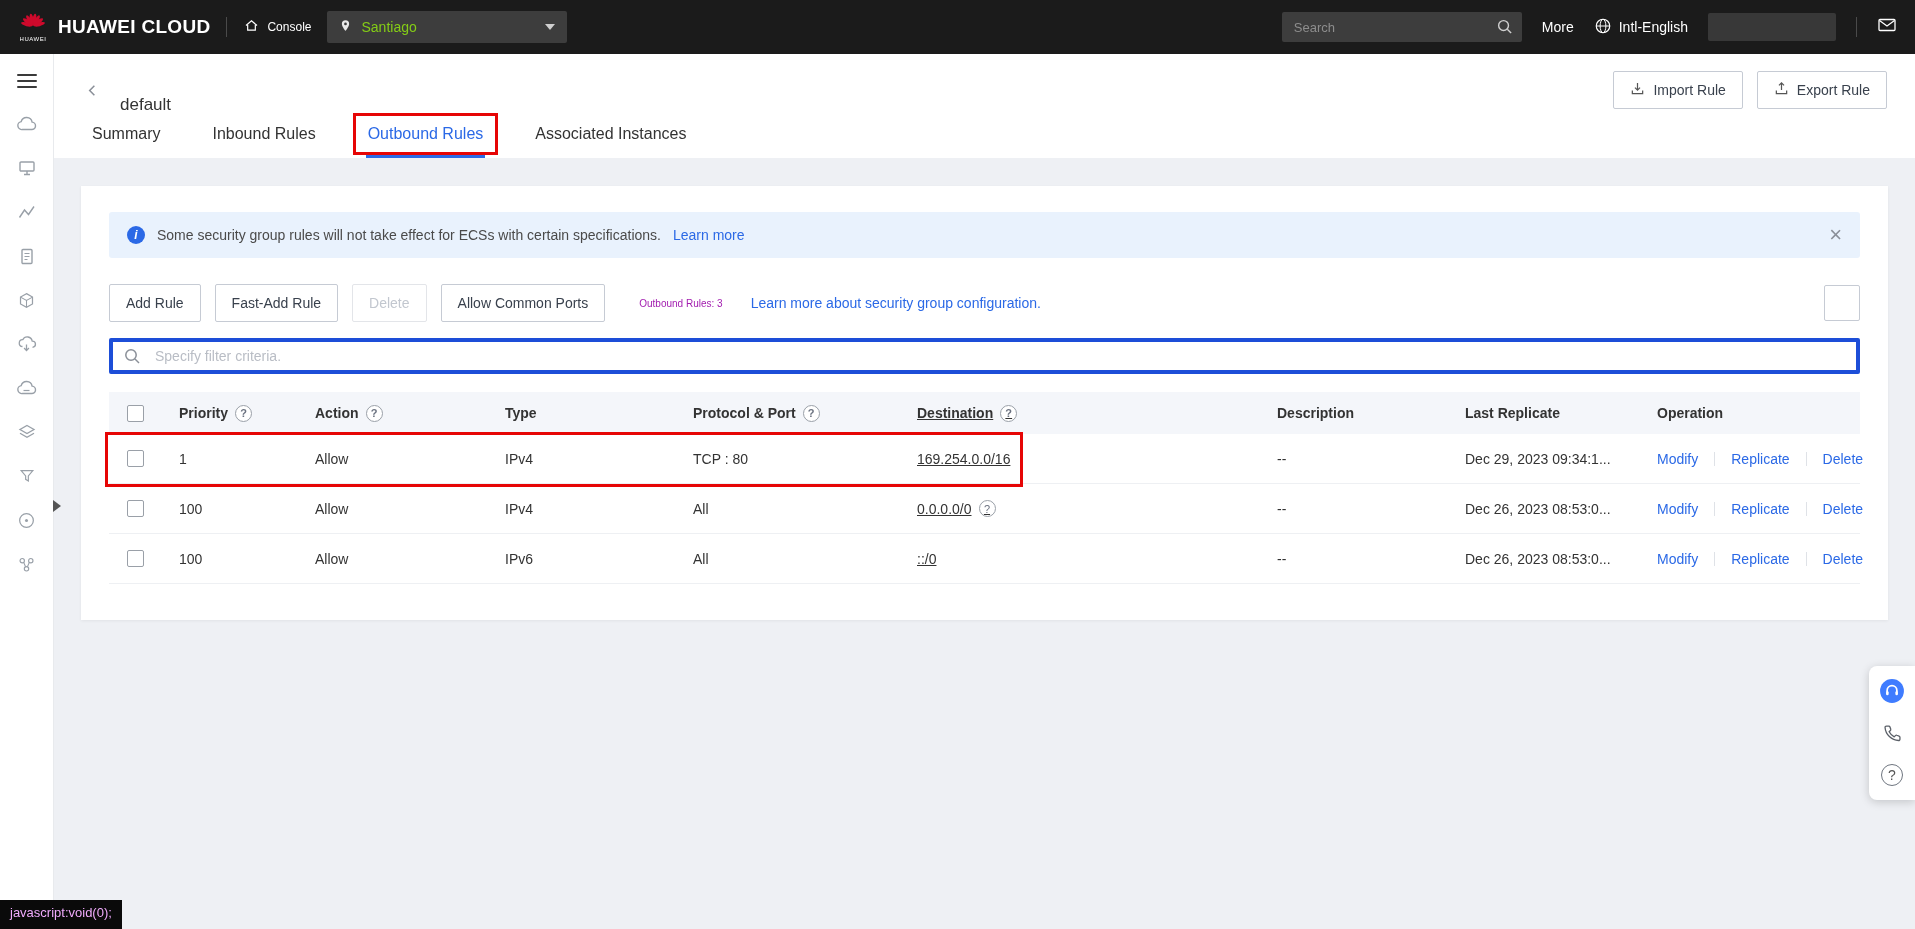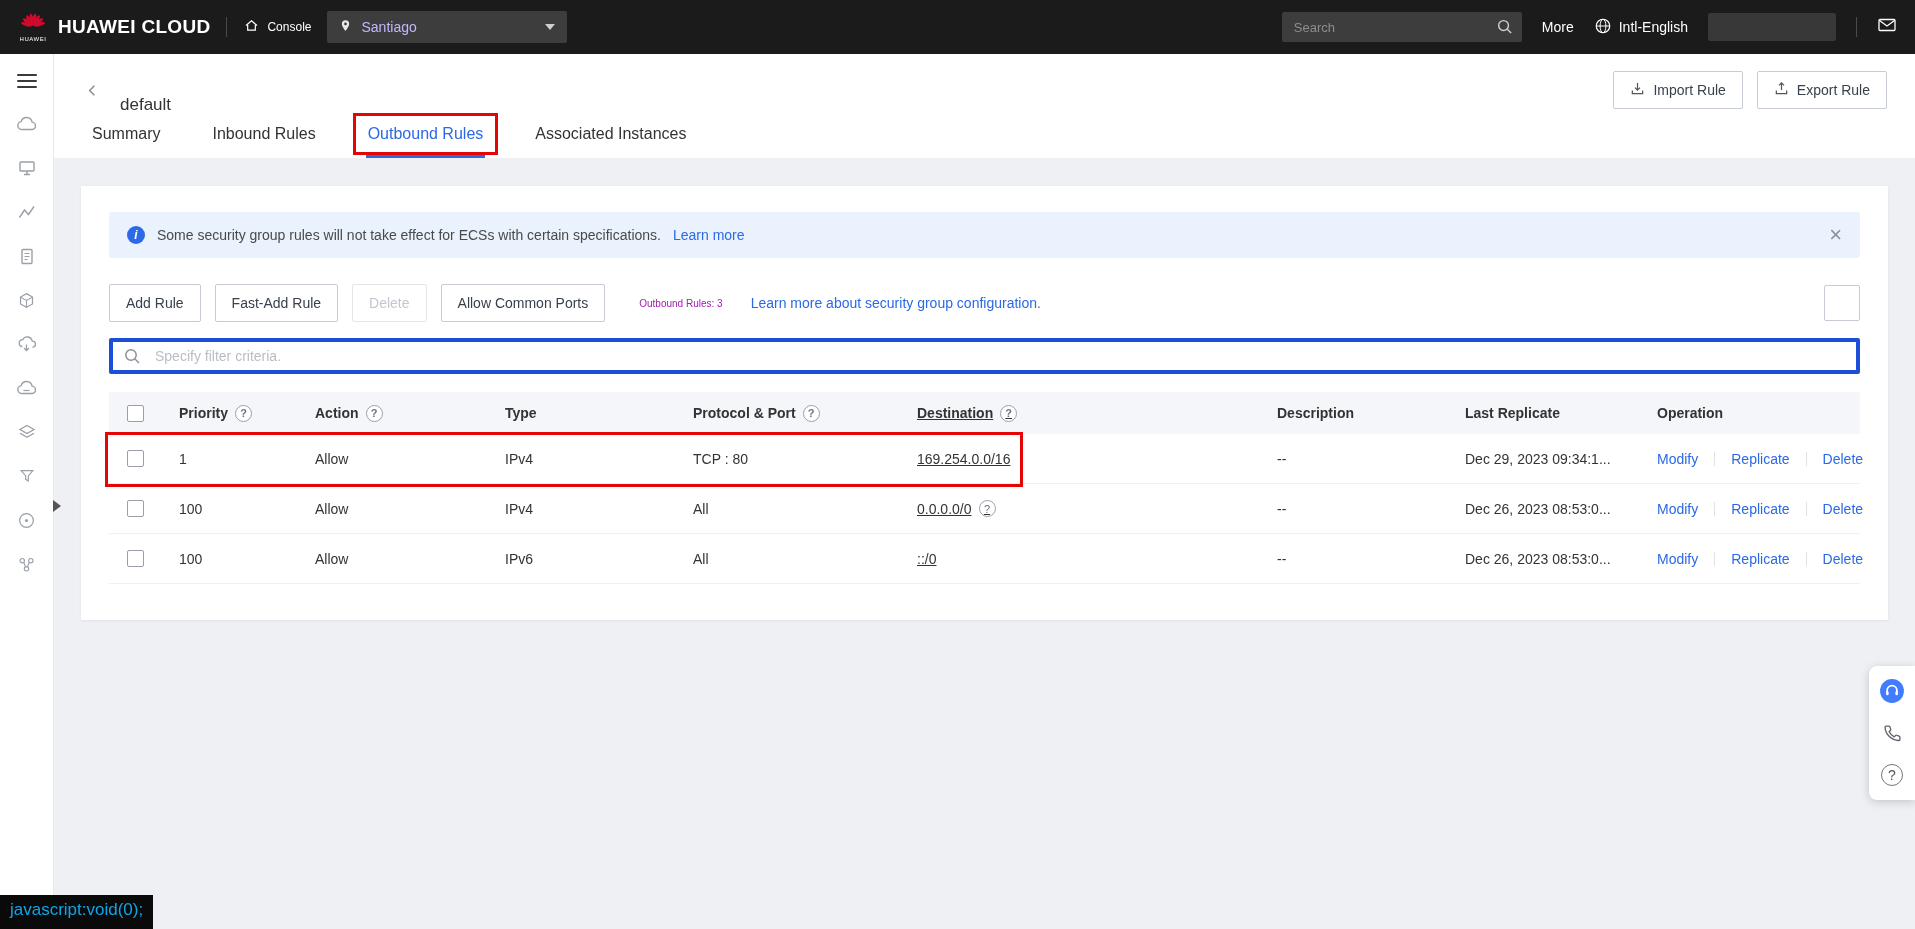--- a/index.html
+++ b/index.html
@@ -7,21 +7,21 @@
   body{position:relative;overflow:hidden;font-family:"Liberation Sans",sans-serif;background:#eef0f4;}
 
   
   .topbar{position:absolute;top:0;left:0;width:100%;height:54px;background:#1b1b1b;display:flex;align-items:center;padding:0 18px;gap:16px;z-index:10;}
   .tb-sep{width:1px;height:20px;background:#4a4a4a;flex:none;}
   .brand{display:flex;align-items:center;gap:10px;}
   .logo-wrap{display:flex;flex-direction:column;align-items:center;line-height:1;}
   .logo-caption{color:#fff;font-size:6px;letter-spacing:.5px;margin-top:1px;}
   .brand-text{color:#fff;font-size:19px;font-weight:bold;letter-spacing:.3px;}
   .console{display:flex;align-items:center;gap:7px;color:#fff;font-size:12px;cursor:pointer;}
-  .region{display:flex;align-items:center;gap:9px;background:#3d3d3d;height:32px;width:240px;padding:12px 12px;border-radius:2px;color:#c4b5fd;font-size:14px;cursor:pointer;}
+  .region{display:flex;align-items:center;gap:9px;background:#3d3d3d;height:32px;width:240px;padding:12px 12px;border-radius:2px;color:#84cc16;font-size:14px;cursor:pointer;}
   .caret{margin-left:auto;width:0;height:0;border-left:5px solid transparent;border-right:5px solid transparent;border-top:6px solid #cfcfcf;}
   .tb-right{margin-left:auto;display:flex;align-items:center;gap:20px;}
   .tb-search{position:relative;}
   .tb-search input{width:240px;height:30px;background:#3d3d3d;border:none;border-radius:2px;color:#ddd;font-size:13px;padding:0 34px 0 12px;outline:none;}
   .tb-search input::placeholder{color:#8d8d8d;}
   .tb-search .mag{position:absolute;right:9px;top:6px;}
   .tb-more{color:#fff;font-size:14px;cursor:pointer;}
   .tb-lang{display:flex;align-items:center;gap:7px;color:#fff;font-size:14px;cursor:pointer;}
   .tb-account{width:128px;height:28px;background:#383838;border-radius:2px;}
 
@@ -83,21 +83,21 @@
   .checkbox{width:17px;height:17px;border:1px solid #9aa0a8;border-radius:2px;background:#fff;cursor:pointer;flex:none;}
   .help{width:17px;height:17px;border:1px solid #9aa0a8;border-radius:50%;color:#6b7280;font-size:11px;display:inline-flex;align-items:center;justify-content:center;cursor:pointer;flex:none;background:#fff;}
   .op-link{color:var(--accent,#2b69e6);cursor:pointer;white-space:nowrap;}
   .op-sep{width:1px;height:14px;background:#dfe2e7;margin:0 9px;display:inline-block;}
   .anno-row{position:absolute;left:-4px;top:40px;width:918px;height:55px;border:3px solid var(--annotation,#e60505);pointer-events:none;z-index:3;}
 
   .float-widget{position:absolute;right:0;top:666px;width:46px;background:#fff;border-radius:8px 0 0 8px;box-shadow:0 2px 10px rgba(0,0,0,.18);padding:12px 0;display:flex;flex-direction:column;align-items:center;gap:16px;z-index:20;}
   .fw-btn{width:26px;height:26px;display:flex;align-items:center;justify-content:center;cursor:pointer;}
   .help-big{width:22px;height:22px;border:1.5px solid #6f7680;border-radius:50%;color:#555;font-size:14px;display:flex;align-items:center;justify-content:center;}
 
-  .tooltip{position:absolute;left:0;bottom:0;background:#0a0a0a;color:#0ea5e9;font-size:17px;padding:5px 10px 9px;z-index:30;white-space:nowrap;}
+  .tooltip{position:absolute;left:0;bottom:0;background:#0a0a0a;color:#f0abfc;font-size:13px;padding:5px 10px 9px;z-index:30;white-space:nowrap;}
 </style>
 </head>
 <body>
 
 <div class="topbar">
   <div class="brand">
     <span class="logo-wrap">
       <svg width="30" height="22" viewBox="0 0 32 24">
         <g fill="#cf0a2c">
           <ellipse cx="16" cy="7" rx="2.1" ry="6.4" transform="rotate(-76 16 14)"></ellipse>

